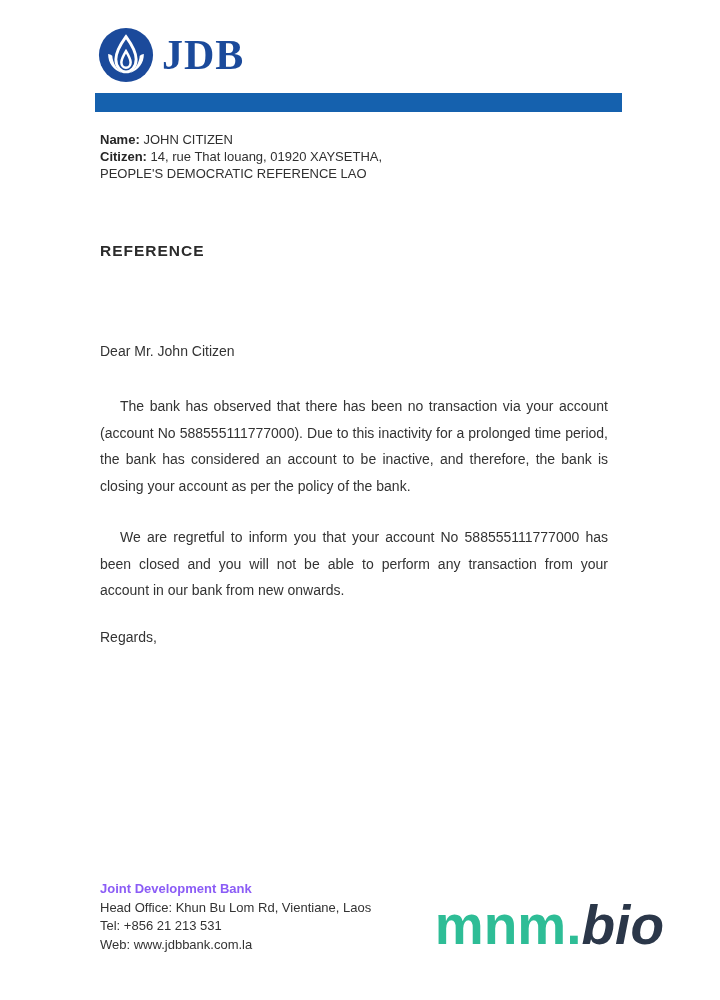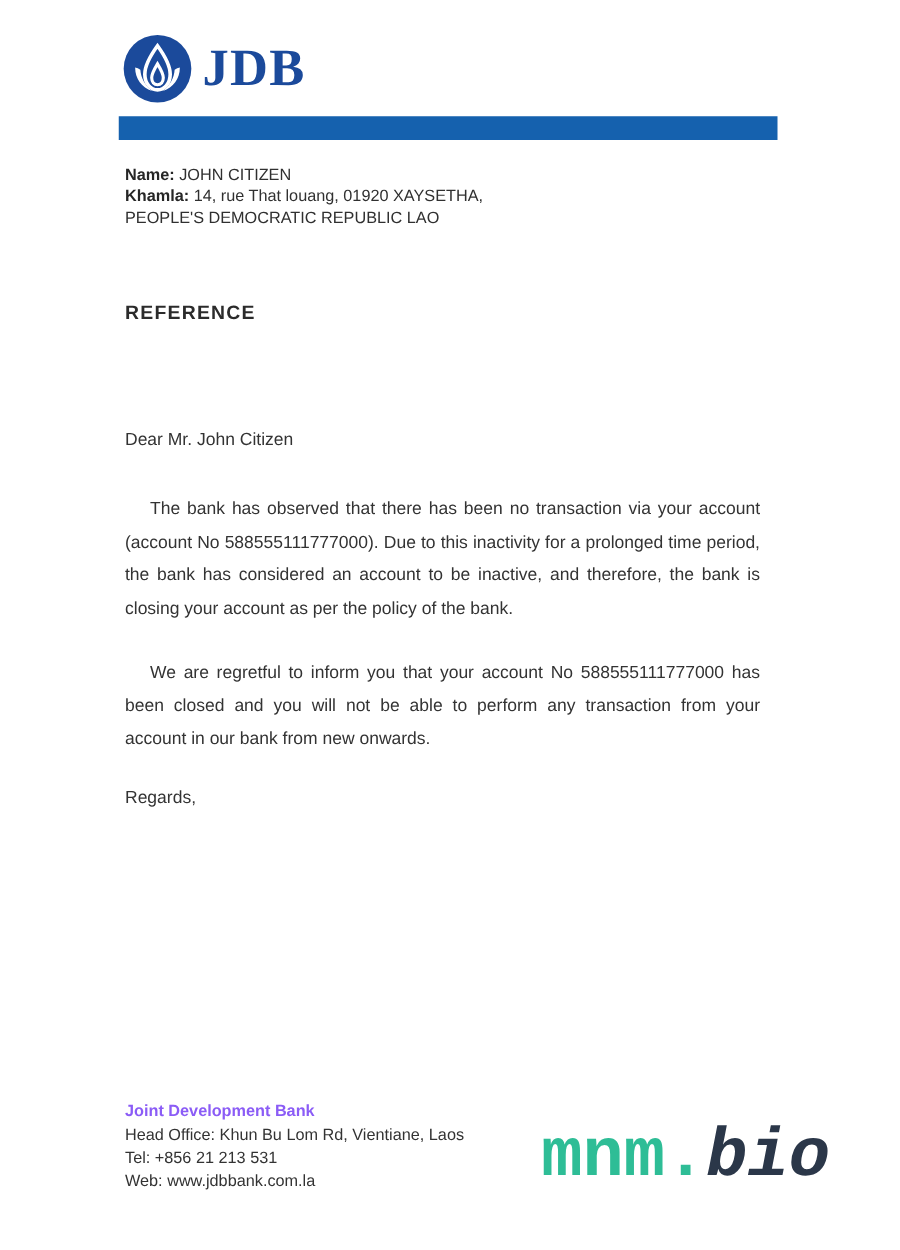--- a/index.html
+++ b/index.html
@@ -39,21 +39,21 @@
   .closing   { position:absolute; left:100px; top:629px; margin:0; font-size:14px; color:#333; }
   .signature { position:absolute; left:100px; top:673px; margin:0; font-size:14px; color:#333; }
 
   
   .letter-footer { position:absolute; left:100px; top:880px; font-size:13px; line-height:18.5px; color:#333; }
   .bank-name { color:#8b5cf6; font-weight:bold; }
 
   
   .watermark {
     position:absolute; right:8px; top:898px; line-height:1;
-    font-family:Liberation Mono, monospace; font-size:55px; font-weight:bold; letter-spacing:0;
+    font-family:Liberation Sans, sans-serif; font-size:55px; font-weight:bold; letter-spacing:0;
     white-space:nowrap;
   }
   .wm-green { color:#2ebd96; }
   .wm-dark  { color:#2b3749; font-style:italic; }
 </style>
 </head>
 <body>
 
 <div class="page">
 
@@ -73,24 +73,24 @@
   </div>
 
   <div class="blue-bar"></div>
 
   <div class="recipient">
     <div>
       <span class="lbl">Name:</span>
       <span>JOHN CITIZEN</span>
     </div>
     <div>
-      <span class="lbl">Khamla:</span>
+      <span class="lbl">Citizen:</span>
       <span>14, rue That louang, 01920 XAYSETHA,</span>
     </div>
-    <div>PEOPLE'S DEMOCRATIC REPUBLIC LAO</div>
+    <div>PEOPLE'S DEMOCRATIC REFERENCE LAO</div>
   </div>
 
   <h1 class="title">REFERENCE</h1>
 
   <p class="salutation">Dear Mr. John Citizen</p>
 
   <p class="para para-1">The bank has observed that there has been no transaction via your account (account No 588555111777000). Due to this inactivity for a prolonged time period, the bank has considered an account to be inactive, and therefore, the bank is closing your account as per the policy of the bank.</p>
 
   <p class="para para-2">We are regretful to inform you that your account No 588555111777000 has been closed and you will not be able to perform any transaction from your account in our bank from new onwards.</p>
 

